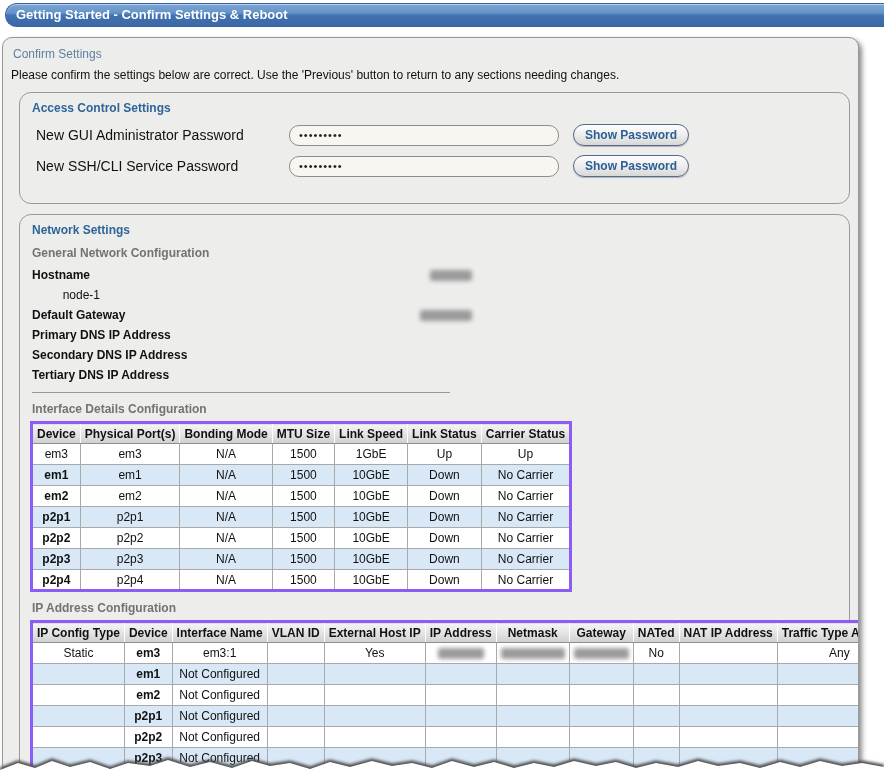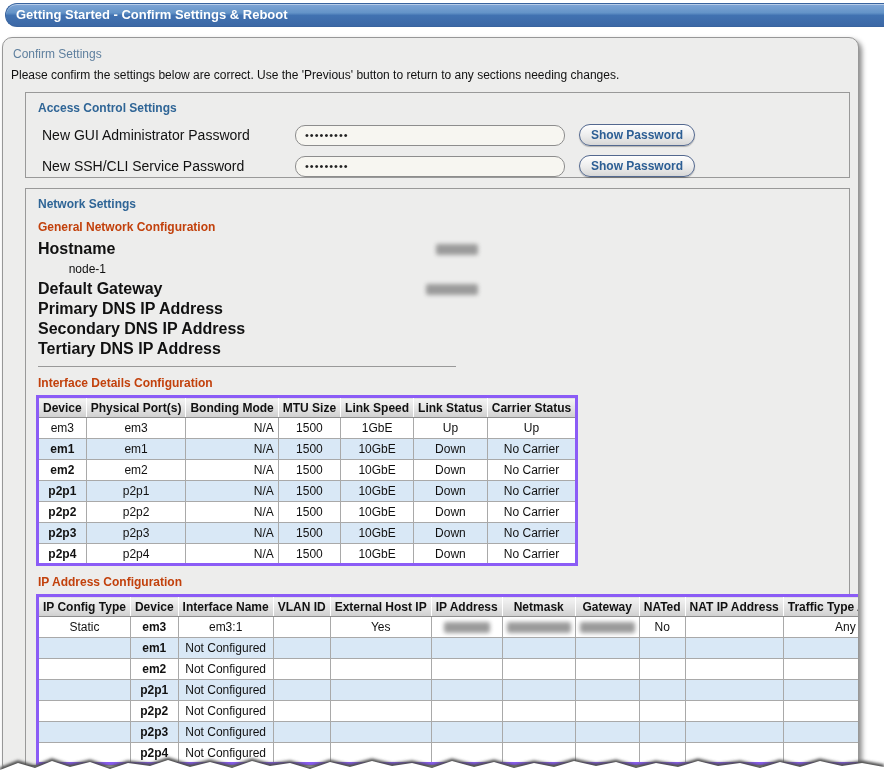--- a/index.html
+++ b/index.html
@@ -22,22 +22,22 @@
     position:absolute; left:2px; top:37px; width:857px; height:737px;
     background:#ededec; border:1px solid #979797; border-radius:10px;
     box-shadow:3px 3px 5px rgba(0,0,0,.45);
     padding:5px 6px; overflow:hidden;
   }
   .page-heading { color:#5e7f9e; font-size:12px; margin:4px 0 0 4px; }
   .page-desc   { color:#111111; font-size:12px; margin:7px 0 0 2px; }
 
   
   .section-box {
-    border:1px solid #999999; border-radius:0;
-    margin:10px 2px 0 16px; padding:6px 8px 0 8px; background:#ededec;
+    border:1px solid #999999; border-radius:12px;
+    margin:10px 2px 0 10px; padding:6px 8px 26px 8px; background:#ededec;
   }
   .section-heading { color:#2f6596; font-size:12px; font-weight:bold; margin:2px 0 0 4px; }
   .section-note    { color:#111111; font-size:12px; margin:9px 0 0 4px; }
 
   
   .field-row { display:flex; align-items:center; margin:9px 0 0 8px; height:22px; }
   .field-label { width:253px; font-size:14px; color:#111; }
   .pw-input {
     width:270px; height:21px; border:1px solid #8d8d8d; border-radius:10px;
     background:#f7f6f1; font-size:11px; color:#222; padding:0 0 0 9px;
@@ -46,24 +46,24 @@
   .show-pw-btn {
     margin-left:14px; height:22px; padding:0 11px;
     border:1px solid #53688f; border-radius:11px;
     background:linear-gradient(180deg,#fefefe 0%, #ececec 55%, #d7d7d7 100%);
     color:#2c5e94; font-size:12px; font-weight:bold;
     font-family:"Liberation Sans", sans-serif; cursor:pointer;
     box-shadow:0 1px 1px rgba(0,0,0,.25);
   }
 
   
-  .sub-heading { font-size:12px; font-weight:bold; color:#c2410c; margin:9px 0 0 4px; }
+  .sub-heading { font-size:12px; font-weight:bold; color:#737373; margin:9px 0 0 4px; }
   .gen-rows { margin:5px 0 0 4px; }
   .gen-row { display:flex; height:20px; align-items:center; }
-  .gen-label { width:372px; font-size:16px; font-weight:bold; color:#111; }
+  .gen-label { width:372px; font-size:12px; font-weight:bold; color:#111; }
   .gen-value { width:68px; font-size:12px; color:#111; text-align:right; }
   .divider { border-top:1px solid #999; width:418px; margin:7px 0 0 4px; }
 
   .redacted {
     display:inline-block; height:11px; background:#9b9b9b;
     border-radius:2px; filter:blur(2px); vertical-align:middle;
   }
 
   
   table.data-table { border-collapse:collapse; margin:5px 0 0 2px; font-size:12px; }
@@ -77,21 +77,21 @@
   }
   table.data-table thead th:last-child { border-right-color:#8f8f8f; }
   table.data-table { border:3px solid #8b5cf6; }
   table.data-table tbody tr:nth-child(even) td { background:#d9e8f6; }
   table.data-table tbody tr:nth-child(odd) td { background:#ffffff; }
 
   .iface-table td:first-child { font-weight:bold; }
   .iface-table tr.row-0 td:first-child { font-weight:normal; }
   .iface-table th:nth-child(1), .iface-table td:nth-child(1){ width:46px; }
   .iface-table th:nth-child(2), .iface-table td:nth-child(2){ width:92px; }
-  .iface-table th:nth-child(3), .iface-table td:nth-child(3){ width:84px;text-align:right; }
+  .iface-table th:nth-child(3), .iface-table td:nth-child(3){ width:84px; }
   .iface-table th:nth-child(4), .iface-table td:nth-child(4){ width:56px; }
   .iface-table th:nth-child(5), .iface-table td:nth-child(5){ width:62px; }
   .iface-table th:nth-child(6), .iface-table td:nth-child(6){ width:62px; }
   .iface-table th:nth-child(7), .iface-table td:nth-child(7){ width:84px; }
 
   .ip-table td:nth-child(2) { font-weight:bold; }
   .ip-table th:nth-child(1),  .ip-table td:nth-child(1) { width:94px; }
   .ip-table th:nth-child(2),  .ip-table td:nth-child(2) { width:42px; }
   .ip-table th:nth-child(3),  .ip-table td:nth-child(3) { width:86px; }
   .ip-table th:nth-child(4),  .ip-table td:nth-child(4) { width:54px; }

